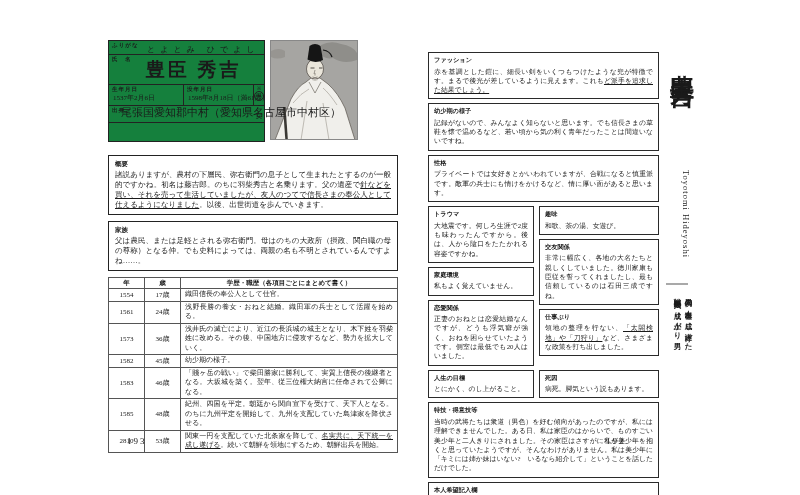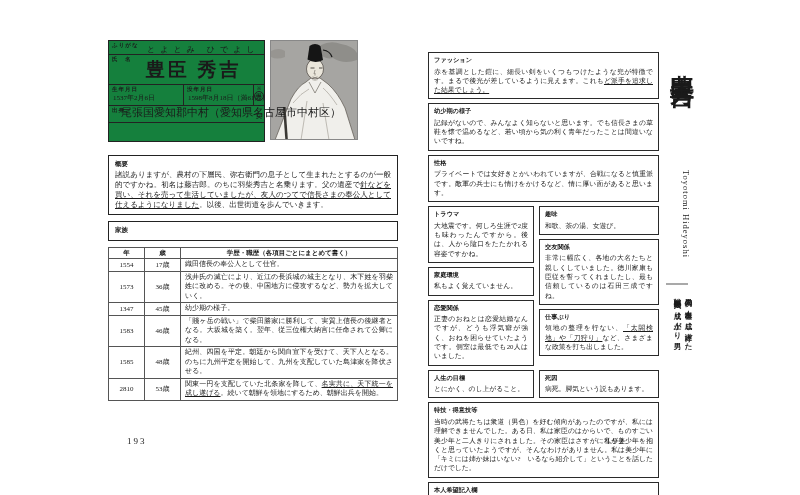--- a/index.html
+++ b/index.html
@@ -128,20 +128,21 @@
     </div>
   </div>
 
   <div class="box overview">
     <div class="bhead hd">概要</div>
     <div class="btext"><span>諸説ありますが、農村の下層民、弥右衛門の息子として生まれたとするのが一般的ですかね。初名は藤吉郎。のちに羽柴秀吉と名乗ります。父の遺産で</span><span class="u">針などを買い、それを売って生活していましたが、友人のつてで信長さまの奉公人として仕えるようになりました</span><span>。以後、出世街道を歩んでいきます。</span></div>
   </div>
 
   <div class="box">
     <div class="bhead hd">家族</div>
+    <div class="btext">父は農民、または足軽とされる弥右衛門。母はのちの大政所（摂政、関白職の母の尊称）となる仲。でも史料によっては、両親の名も不明とされているんですよね……。</div>
   </div>
 
   <table class="career">
     <colgroup>
         <col style="width:36px">
         <col style="width:36px">
         <col>
       </colgroup>
     <thead>
       <tr>
@@ -150,26 +151,31 @@
         <th>学歴・職歴（各項目ごとにまとめて書く）</th>
       </tr>
     </thead>
     <tbody>
       <tr>
           <td class="cy">1554</td>
           <td class="ca">17歳</td>
           <td class="cd"><span>織田信長の奉公人として仕官。</span></td>
         </tr>
       <tr>
+          <td class="cy">1561</td>
+          <td class="ca">24歳</td>
+          <td class="cd"><span>浅野長勝の養女・おねと結婚。織田軍の兵士として活躍を始める。</span></td>
+        </tr>
+      <tr>
           <td class="cy">1573</td>
           <td class="ca">36歳</td>
           <td class="cd"><span>浅井氏の滅亡により、近江の長浜城の城主となり、木下姓を羽柴姓に改める。その後、中国地方に侵攻するなど、勢力を拡大していく。</span></td>
         </tr>
       <tr>
-          <td class="cy">1347</td>
+          <td class="cy">1582</td>
           <td class="ca">45歳</td>
           <td class="cd"><span>幼少期の様子。</span></td>
         </tr>
       <tr>
           <td class="cy">1583</td>
           <td class="ca">46歳</td>
           <td class="cd"><span>「賤ヶ岳の戦い」で柴田勝家に勝利して、実質上信長の後継者となる。大坂城を築く。翌年、従三位権大納言に任命されて公卿になる。</span></td>
         </tr>
       <tr>
           <td class="cy">1585</td>

